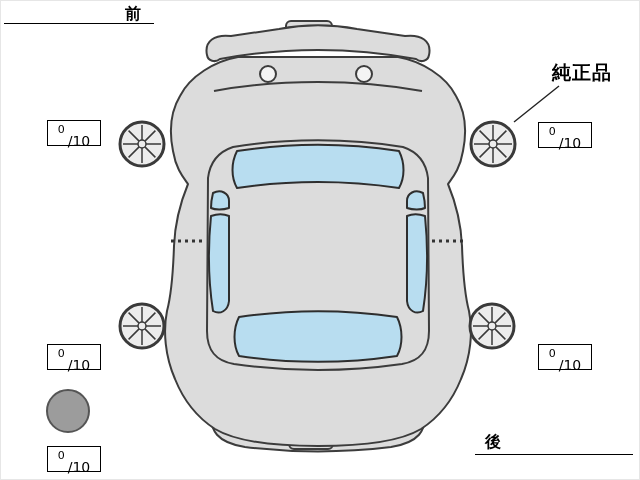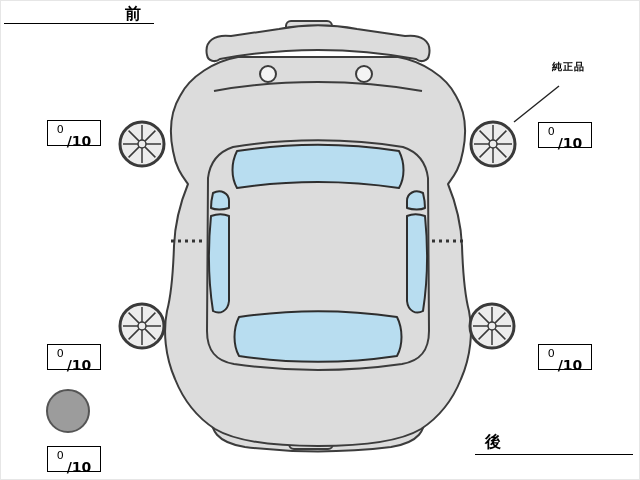--- a/index.html
+++ b/index.html
@@ -11,36 +11,36 @@
     font-family: "DejaVu Sans", sans-serif;
     overflow: hidden;
     border: 1px solid #e6e6e6;
     box-sizing: border-box;
   }
   .diagram-svg { position: absolute; left: 0; top: 0; }
 
   .label { position: absolute; color: #000; white-space: nowrap; }
   .front-label   { left: 124px; top: 3px;   font-size: 16px; font-weight: bold; }
   .rear-label    { left: 484px; top: 431px; font-size: 16px; font-weight: bold; }
-  .genuine-label { left: 551px; top: 59px;  font-size: 10px; font-weight: bold; letter-spacing: 1px; }
+  .genuine-label { left: 551px; top: 59px;  font-size: 19px; font-weight: bold; letter-spacing: 1px; }
 
   .underline { position: absolute; height: 0; border-top: 1.5px solid #000; }
   .front-underline { left: 3px;   top: 22px;  width: 150px; }
   .rear-underline  { left: 474px; top: 453px; width: 158px; }
 
   .score-box {
     position: absolute;
     width: 54px; height: 26px;
     border: 1.5px solid #000;
     background: #fff;
     display: flex; align-items: center; justify-content: center;
     box-sizing: border-box;
   }
   .score-value { font-size: 11px; margin-right: 3px; transform: translateY(-4px); }
-  .score-denom { font-size: 14px; font-weight: bold; margin-top: 16px; }
+  .score-denom { font-size: 14px; font-weight: normal; margin-top: 16px; }
 
   .pos-fl    { left: 46px;  top: 119px; }
   .pos-fr    { left: 537px; top: 121px; }
   .pos-rl    { left: 46px;  top: 343px; }
   .pos-rr    { left: 537px; top: 343px; }
   .pos-spare { left: 46px;  top: 445px; }
 </style>
 </head>
 <body>
 

